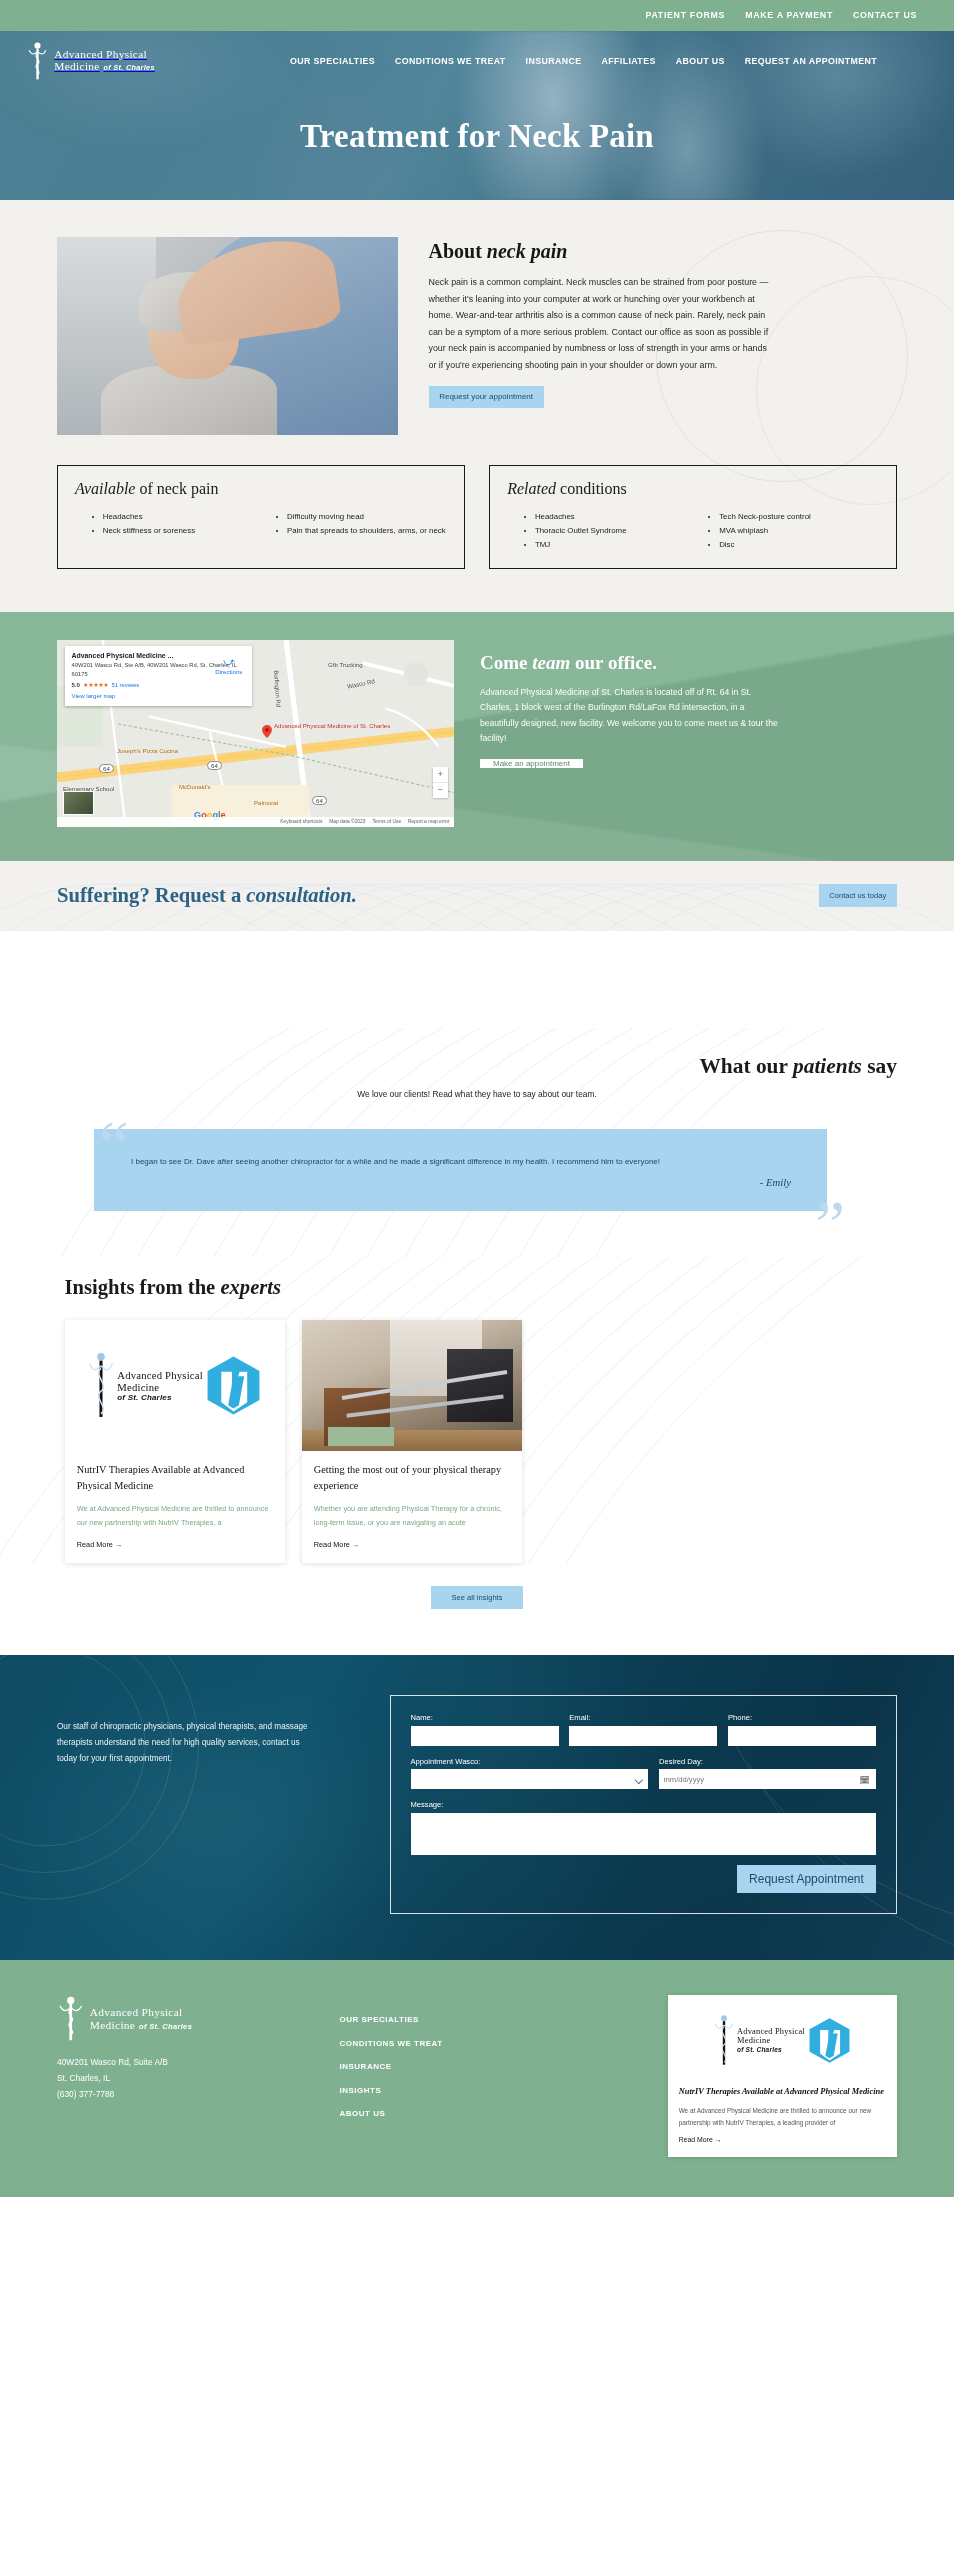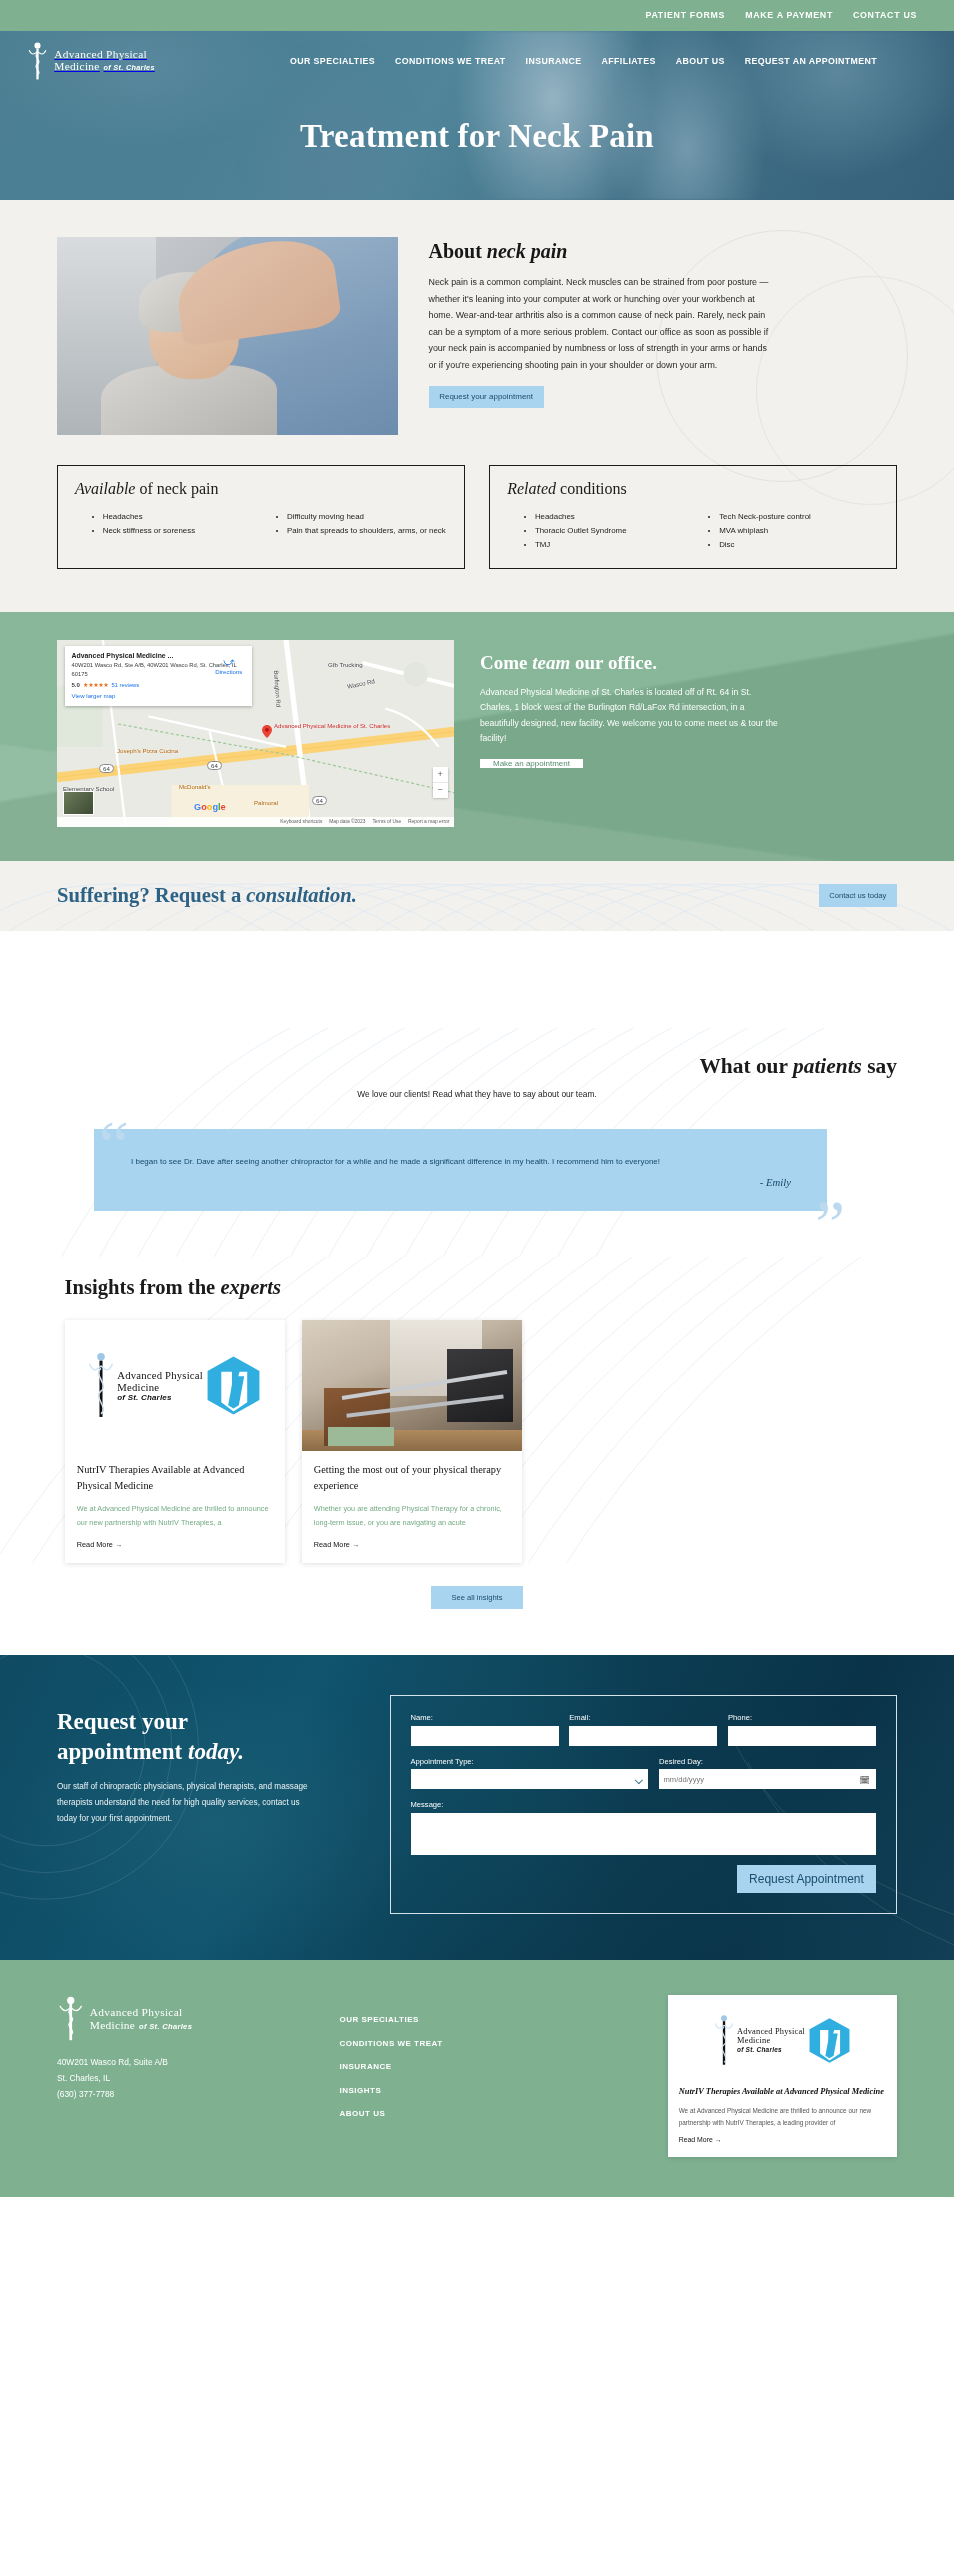--- a/index.html
+++ b/index.html
@@ -159,21 +159,21 @@
   .gm-dir-t { color:#1a73e8; font-size:6.1px; }
   .gm-pin {
     position:absolute; left:205px; top:85px; width:10px; height:13px; z-index:4;
   }
   .gm-pinlabel {
     position:absolute; left:217px; top:82px; font-size:6.1px; color:#c5221f; line-height:1.25; z-index:4;
     text-shadow: 0 0 1.5px #fff, 0 0 1.5px #fff;
   }
   .gm-poi { position:absolute; font-size:6.1px; color:#3c4043; z-index:3; text-shadow:0 0 1.5px #fff,0 0 1.5px #fff;}
   .gm-poi.orange { color:#b06000; }
-  .gm-google { position:absolute; left:137px; bottom:15px; font-size:9.2px; font-weight:700; z-index:5;}
+  .gm-google { position:absolute; left:137px; bottom:7px; font-size:9.2px; font-weight:700; z-index:5;}
   .gm-google span:nth-child(1){color:#4285f4}.gm-google span:nth-child(2){color:#ea4335}
   .gm-google span:nth-child(3){color:#fbbc05}.gm-google span:nth-child(4){color:#4285f4}
   .gm-google span:nth-child(5){color:#34a853}.gm-google span:nth-child(6){color:#ea4335}
   .gm-footer {
     position:absolute; left:0; right:0; bottom:0; height:10px; background:rgba(255,255,255,.88);
     display:flex; align-items:center; justify-content:flex-end; gap:6.9px; padding-right:4.6px;
     font-size:4.9px; color:#5f6368; z-index:5;
   }
   .gm-zoom {
     position:absolute; right:6.1px; bottom:29px; width:15.3px; background:#fff; z-index:5;
@@ -677,24 +677,20 @@
       <g stroke="rgba(255,255,255,.15)" stroke-width="1" fill="none">
         <circle cx="60" cy="120" r="130"></circle>
           <circle cx="60" cy="120" r="165"></circle>
           <circle cx="60" cy="120" r="200"></circle>
         <path d="M1250 380 Q1060 300 980 140"></path>
           <path d="M1250 340 Q1040 270 960 110"></path>
       </g>
     </svg>
     <div class="req-inner">
       <div class="req-left">
-        <h2 class="req-h">
-          <span>Request your</span><br>
-          <span>appointment </span><em>today.</em>
-        </h2>
         <p class="req-p">Our staff of chiropractic physicians, physical therapists, and massage therapists understand the need for high quality services, contact us today for your first appointment.</p>
       </div>
 
       <form class="req-form">
         <div class="frow">
           <div class="fgroup">
             <label>Name:</label>
             <input type="text" value="" style="">
           </div>
           <div class="fgroup">
@@ -702,21 +698,21 @@
             <input type="text" value="" style="">
           </div>
           <div class="fgroup">
             <label>Phone:</label>
             <input type="text" value="" style="">
           </div>
         </div>
 
         <div class="frow">
           <div class="fgroup" style="flex:1.15">
-            <label>Appointment Type:</label>
+            <label>Appointment Wasco:</label>
             <div class="sel-wrap">
               <select style="width:100%">
                 <option></option>
               </select>
             </div>
           </div>
           <div class="fgroup" style="flex:1.05">
             <label>Desired Day:</label>
             <div class="date-wrap">
               <input type="text" style="width: 100%;" placeholder="mm/dd/yyyy">

